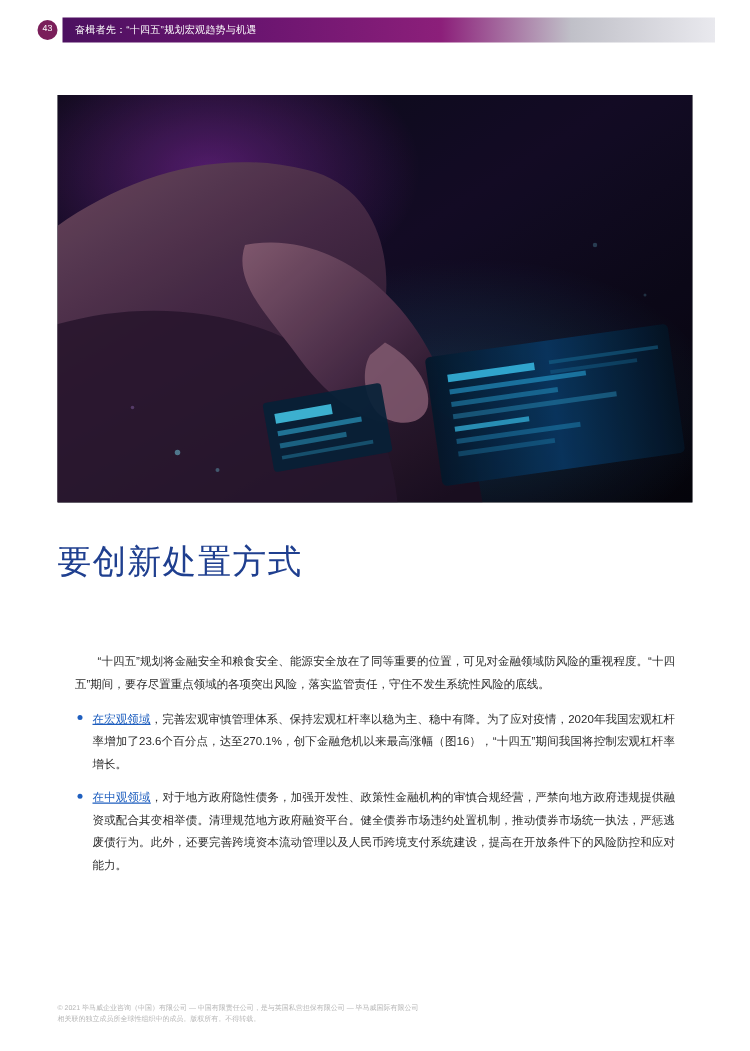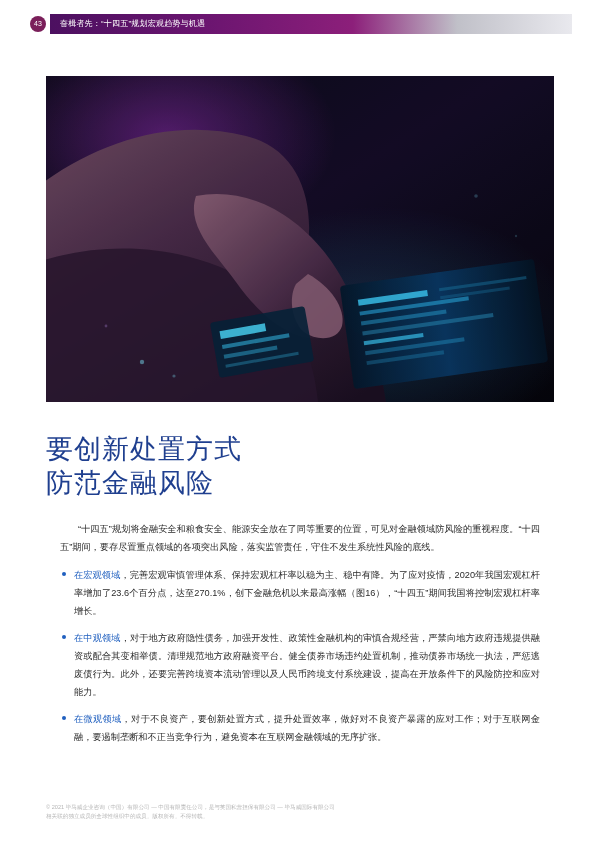--- a/index.html
+++ b/index.html
@@ -133,20 +133,21 @@
     position: absolute;
     left: 2px;
     top: 6px;
     width: 4px;
     height: 4px;
     border-radius: 50%;
     background: #1f5fbf;
   }
   .bullet .lead-in {
     color: #1f5fbf;
+    text-decoration: underline;
   }
 
   
   .footer {
     position: absolute;
     left: 46px;
     right: 46px;
     bottom: 20px;
     color: #b6b6b6;
     font-size: 5.6px;
@@ -244,39 +245,34 @@
       <circle cx="60" cy="250" r="1.4" fill="#c99bff" opacity="0.3"></circle>
       <circle cx="430" cy="120" r="1.8" fill="#7fe8ff" opacity="0.25"></circle>
       <circle cx="470" cy="160" r="1.2" fill="#7fe8ff" opacity="0.2"></circle>
 
       <rect x="0" y="0" width="508" height="326" fill="#000000" opacity="0.08"></rect>
     </svg>
   </div>
 
   <div class="headline">
     <span class="line">要创新处置方式</span>
-    <span class="line">防范金融风险</span>
   </div>
 
   <div class="body-wrap">
     <p class="lead">“十四五”规划将金融安全和粮食安全、能源安全放在了同等重要的位置，可见对金融领域防风险的重视程度。“十四五”期间，要存尽置重点领域的各项突出风险，落实监管责任，守住不发生系统性风险的底线。</p>
 
     <ul class="bullets">
       <li class="bullet">
         <span class="dot"></span>
         <span class="lead-in">在宏观领域</span><span>，完善宏观审慎管理体系、保持宏观杠杆率以稳为主、稳中有降。为了应对疫情，2020年我国宏观杠杆率增加了23.6个百分点，达至270.1%，创下金融危机以来最高涨幅（图16），“十四五”期间我国将控制宏观杠杆率增长。</span>
       </li>
       <li class="bullet">
         <span class="dot"></span>
         <span class="lead-in">在中观领域</span><span>，对于地方政府隐性债务，加强开发性、政策性金融机构的审慎合规经营，严禁向地方政府违规提供融资或配合其变相举债。清理规范地方政府融资平台。健全债券市场违约处置机制，推动债券市场统一执法，严惩逃废债行为。此外，还要完善跨境资本流动管理以及人民币跨境支付系统建设，提高在开放条件下的风险防控和应对能力。</span>
       </li>
-      <li class="bullet">
-        <span class="dot"></span>
-        <span class="lead-in">在微观领域</span><span>，对于不良资产，要创新处置方式，提升处置效率，做好对不良资产暴露的应对工作；对于互联网金融，要遏制垄断和不正当竞争行为，避免资本在互联网金融领域的无序扩张。</span>
-      </li>
     </ul>
   </div>
 
   <div class="footer">
     <span class="f-line">© 2021  毕马威企业咨询（中国）有限公司 — 中国有限责任公司，是与英国私营担保有限公司 — 毕马威国际有限公司</span>
     <span class="f-line">相关联的独立成员所全球性组织中的成员。版权所有。不得转载。</span>
   </div>
 
 </div>
 

